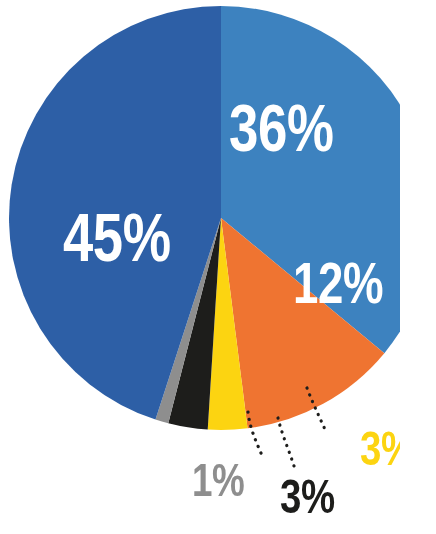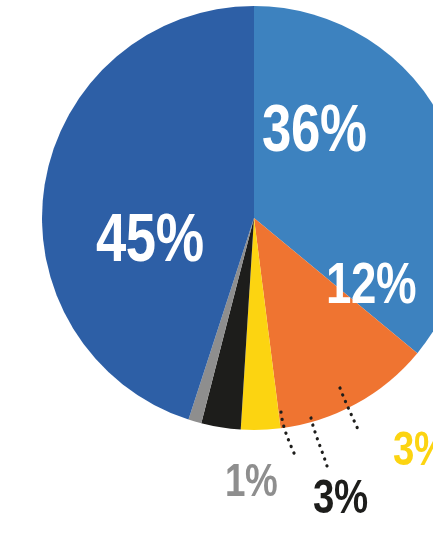--- a/index.html
+++ b/index.html
@@ -9,21 +9,20 @@
   }
   body {
     font-family: "Liberation Sans", sans-serif;
   }
   #chart-root {
     position: relative;
     width: 400px;
     height: 534px;
     overflow: hidden;
     background: #ffffff;
-    margin-left: 33px;
   }
   #pie-svg {
     position: absolute;
     left: 0;
     top: 0;
     width: 436px;
     height: 534px;
     display: block;
   }
   .slice-label {

